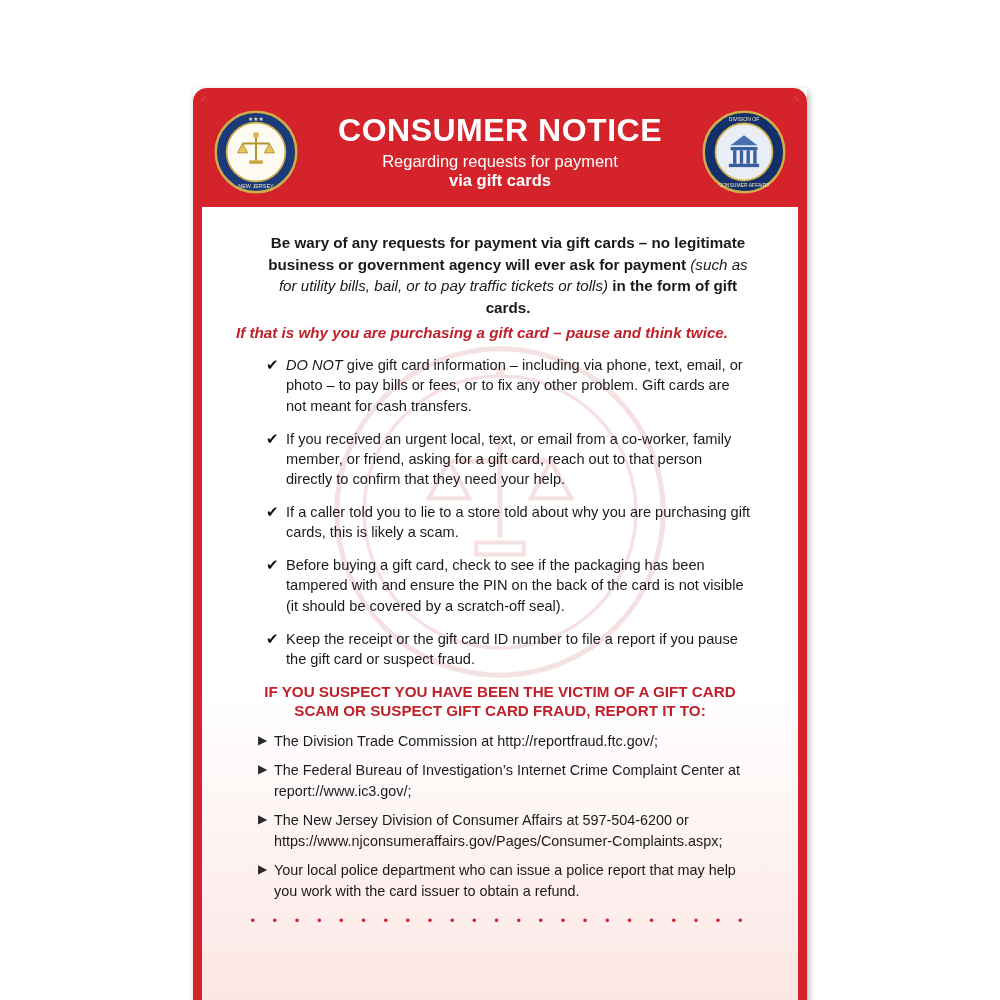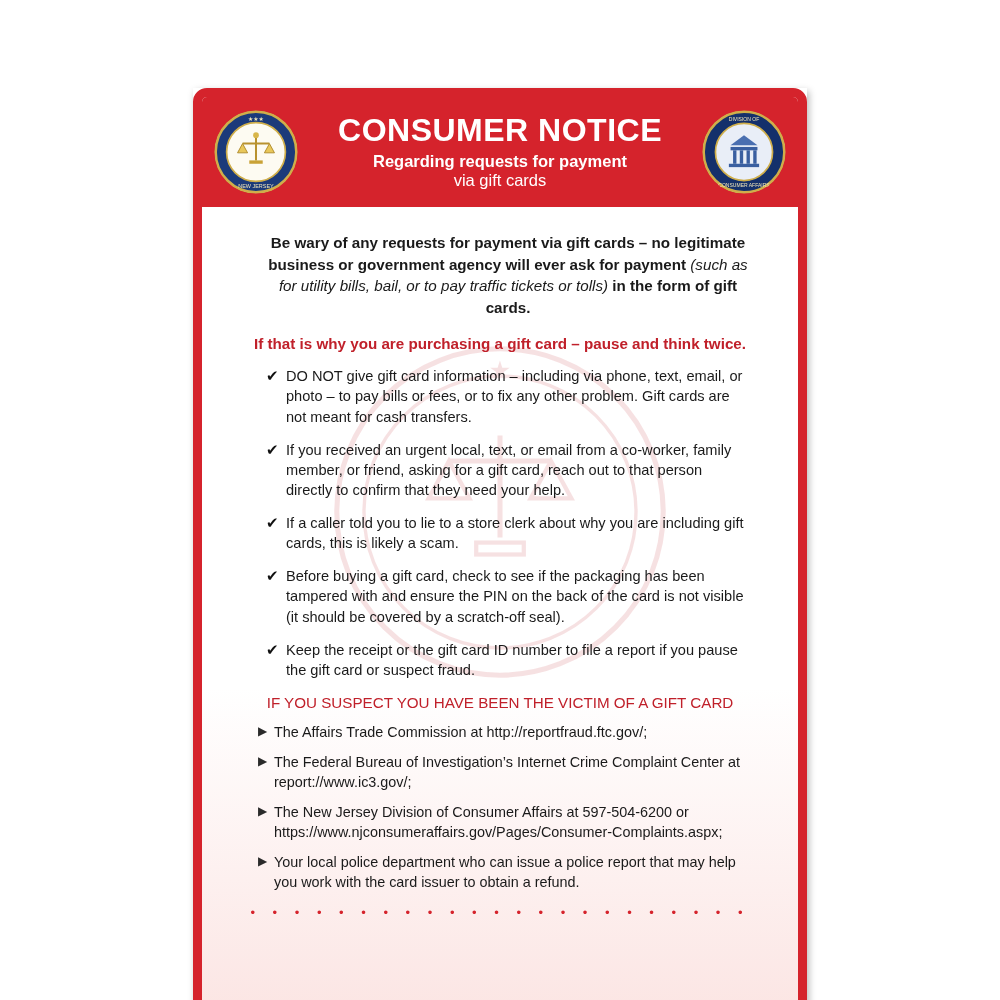--- a/index.html
+++ b/index.html
@@ -48,26 +48,26 @@
   }
   .header-title {
     font-size: 32px;
     font-weight: bold;
     letter-spacing: 0.5px;
     line-height: 1.05;
     margin-bottom: 4px;
   }
   .header-sub1 {
     font-size: 16.5px;
-    font-weight: bold;
+    font-weight: normal;
     line-height: 1.15;
   }
   .header-sub2 {
     font-size: 16.5px;
-    font-weight: normal;
+    font-weight: bold;
     line-height: 1.15;
   }
 
   
   .seal {
     position: absolute;
     top: 13px;
     width: 84px;
     height: 84px;
     border-radius: 50%;
@@ -101,24 +101,24 @@
     line-height: 1.42;
     font-weight: bold;
     margin: 4px 6px 0 22px;
   }
   .intro .ital-normal {
     font-style: italic;
     font-weight: normal;
   }
   .intro-warn {
     color: #c0202a;
+    font-style: italic;
     font-weight: bold;
     font-size: 15.2px;
-    text-align: center;
-    margin-top: 17px;
+    margin-top: 6px;
   }
 
   .bullets {
     margin: 14px 0 0 0;
     padding: 0 12px 0 30px;
   }
   .bullet {
     position: relative;
     display: flex;
     margin-bottom: 13px;
@@ -127,25 +127,26 @@
     flex: 0 0 20px;
     font-size: 15px;
     line-height: 1.38;
     color: #111;
   }
   .bullet .btxt {
     font-size: 14.6px;
     line-height: 1.38;
   }
   .btxt .ital {
+    font-style: italic;
   }
 
   .report-head {
     color: #c0202a;
-    font-weight: normal;
+    font-weight: bold;
     font-size: 15.2px;
     text-align: center;
     line-height: 1.28;
     margin: 12px 10px 10px 10px;
   }
 
   .arrows {
     margin: 0;
     padding: 0 10px 0 22px;
   }
@@ -240,44 +241,45 @@
           <div class="btxt"><span class="ital">DO NOT</span><span> give gift card information – including via phone, text, email, or photo – to pay bills or fees, or to fix any other problem. Gift cards are not meant for cash transfers.</span></div>
         </div>
 
         <div class="bullet">
           <div class="check">✔</div>
           <div class="btxt">If you received an urgent local, text, or email from a co-worker, family member, or friend, asking for a gift card, reach out to that person directly to confirm that they need your help.</div>
         </div>
 
         <div class="bullet">
           <div class="check">✔</div>
-          <div class="btxt">If a caller told you to lie to a store clerk about why you are including gift cards, this is likely a scam.</div>
+          <div class="btxt">If a caller told you to lie to a store told about why you are purchasing gift cards, this is likely a scam.</div>
         </div>
 
         <div class="bullet">
           <div class="check">✔</div>
           <div class="btxt">Before buying a gift card, check to see if the packaging has been tampered with and ensure the PIN on the back of the card is not visible (it should be covered by a scratch-off seal).</div>
         </div>
 
         <div class="bullet">
           <div class="check">✔</div>
           <div class="btxt">Keep the receipt or the gift card ID number to file a report if you pause the gift card or suspect fraud.</div>
         </div>
 
       </div>
 
       <div class="report-head">
         <div>IF YOU SUSPECT YOU HAVE BEEN THE VICTIM OF A GIFT CARD</div>
+        <div>SCAM OR SUSPECT GIFT CARD FRAUD, REPORT IT TO:</div>
       </div>
 
       <div class="arrows">
 
         <div class="arrow-item">
           <div class="arrow">▶</div>
-          <div class="atxt"><span>The Affairs Trade Commission at </span><b>http://reportfraud.ftc.gov/</b><span>;</span></div>
+          <div class="atxt"><span>The Division Trade Commission at </span><b>http://reportfraud.ftc.gov/</b><span>;</span></div>
         </div>
 
         <div class="arrow-item">
           <div class="arrow">▶</div>
           <div class="atxt"><span>The Federal Bureau of Investigation’s Internet Crime Complaint Center at </span><b>report://www.ic3.gov/</b><span>;</span></div>
         </div>
 
         <div class="arrow-item">
           <div class="arrow">▶</div>
           <div class="atxt"><span>The New Jersey Division of Consumer Affairs at </span><b>597-504-6200</b><span> or </span><b>https://www.njconsumeraffairs.gov/Pages/Consumer-Complaints.aspx</b><span>;</span></div>

